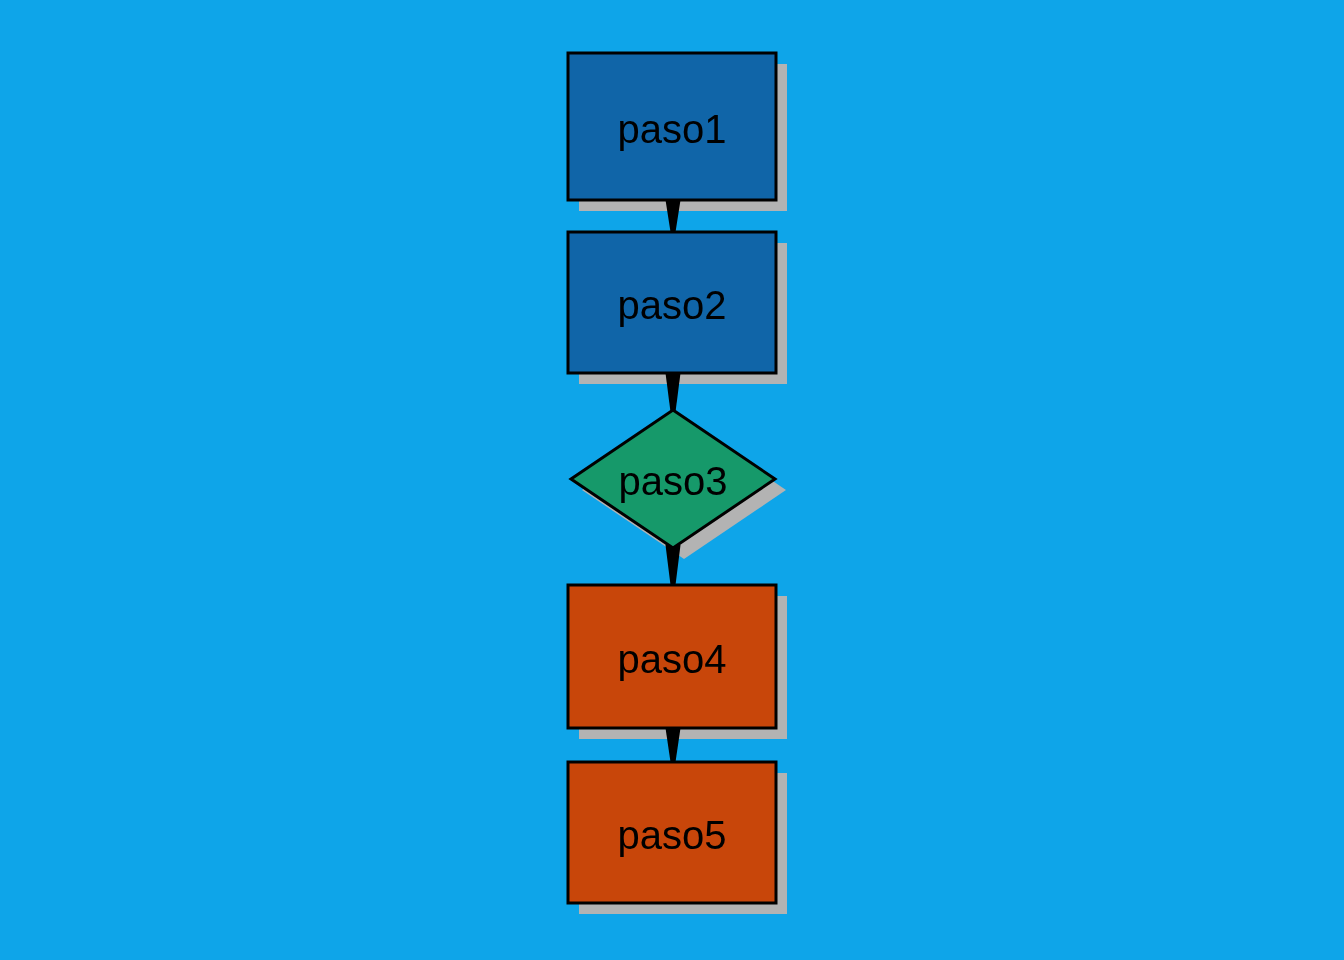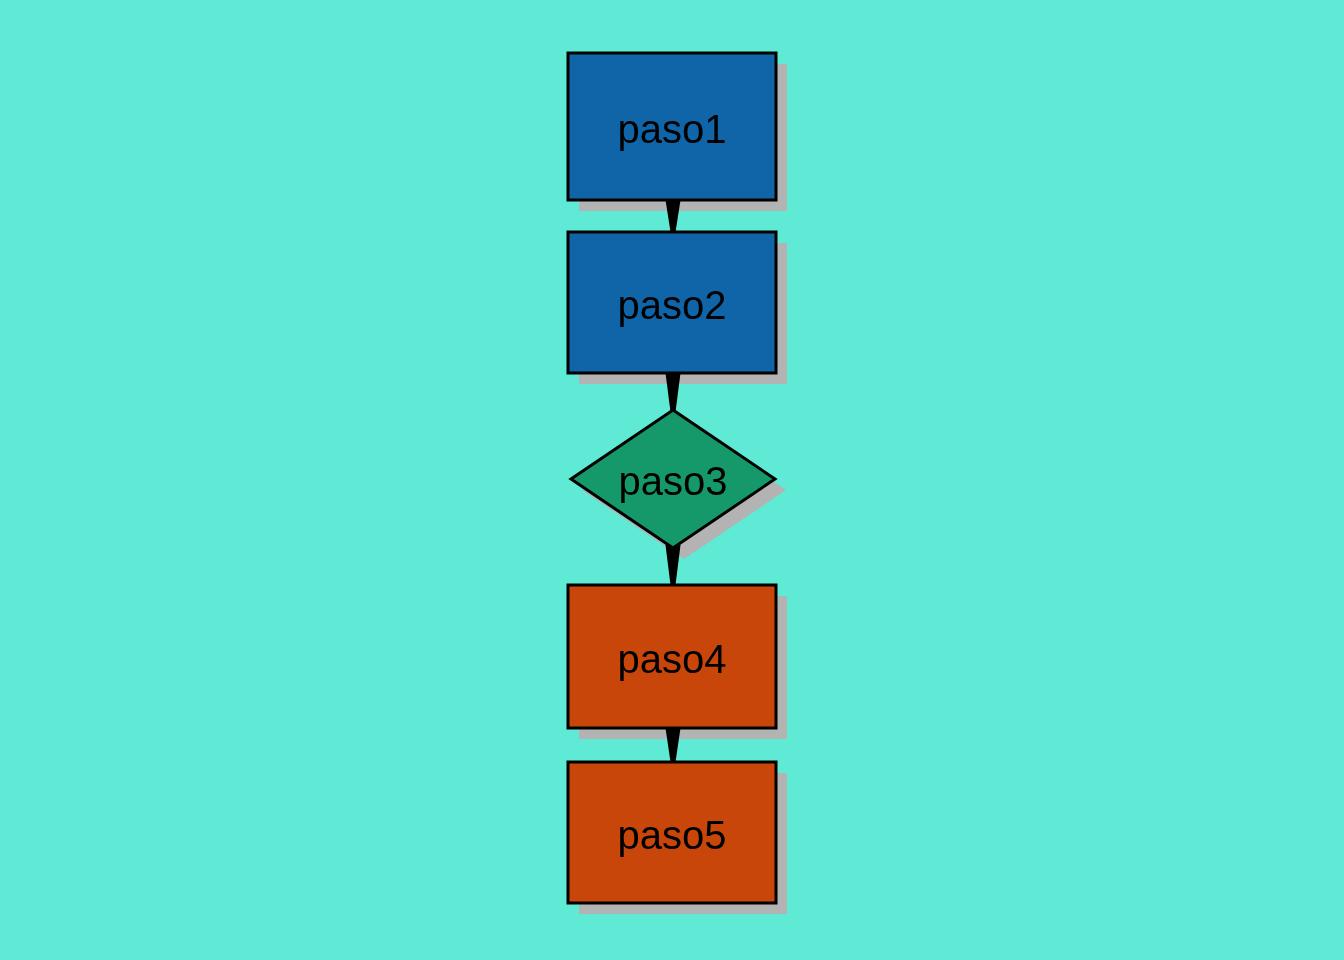--- a/index.html
+++ b/index.html
@@ -10,21 +10,21 @@
   body {
     width: 1344px;
     height: 960px;
     font-family: "Liberation Sans", sans-serif;
     overflow: hidden;
   }
   #canvas {
     position: relative;
     width: 1344px;
     height: 960px;
-    background: #5eead4;
+    background: #0ea5e9;
   }
   #flow-svg {
     position: absolute;
     top: 0;
     left: 0;
     width: 1344px;
     height: 960px;
     display: block;
   }
   .node-label {

